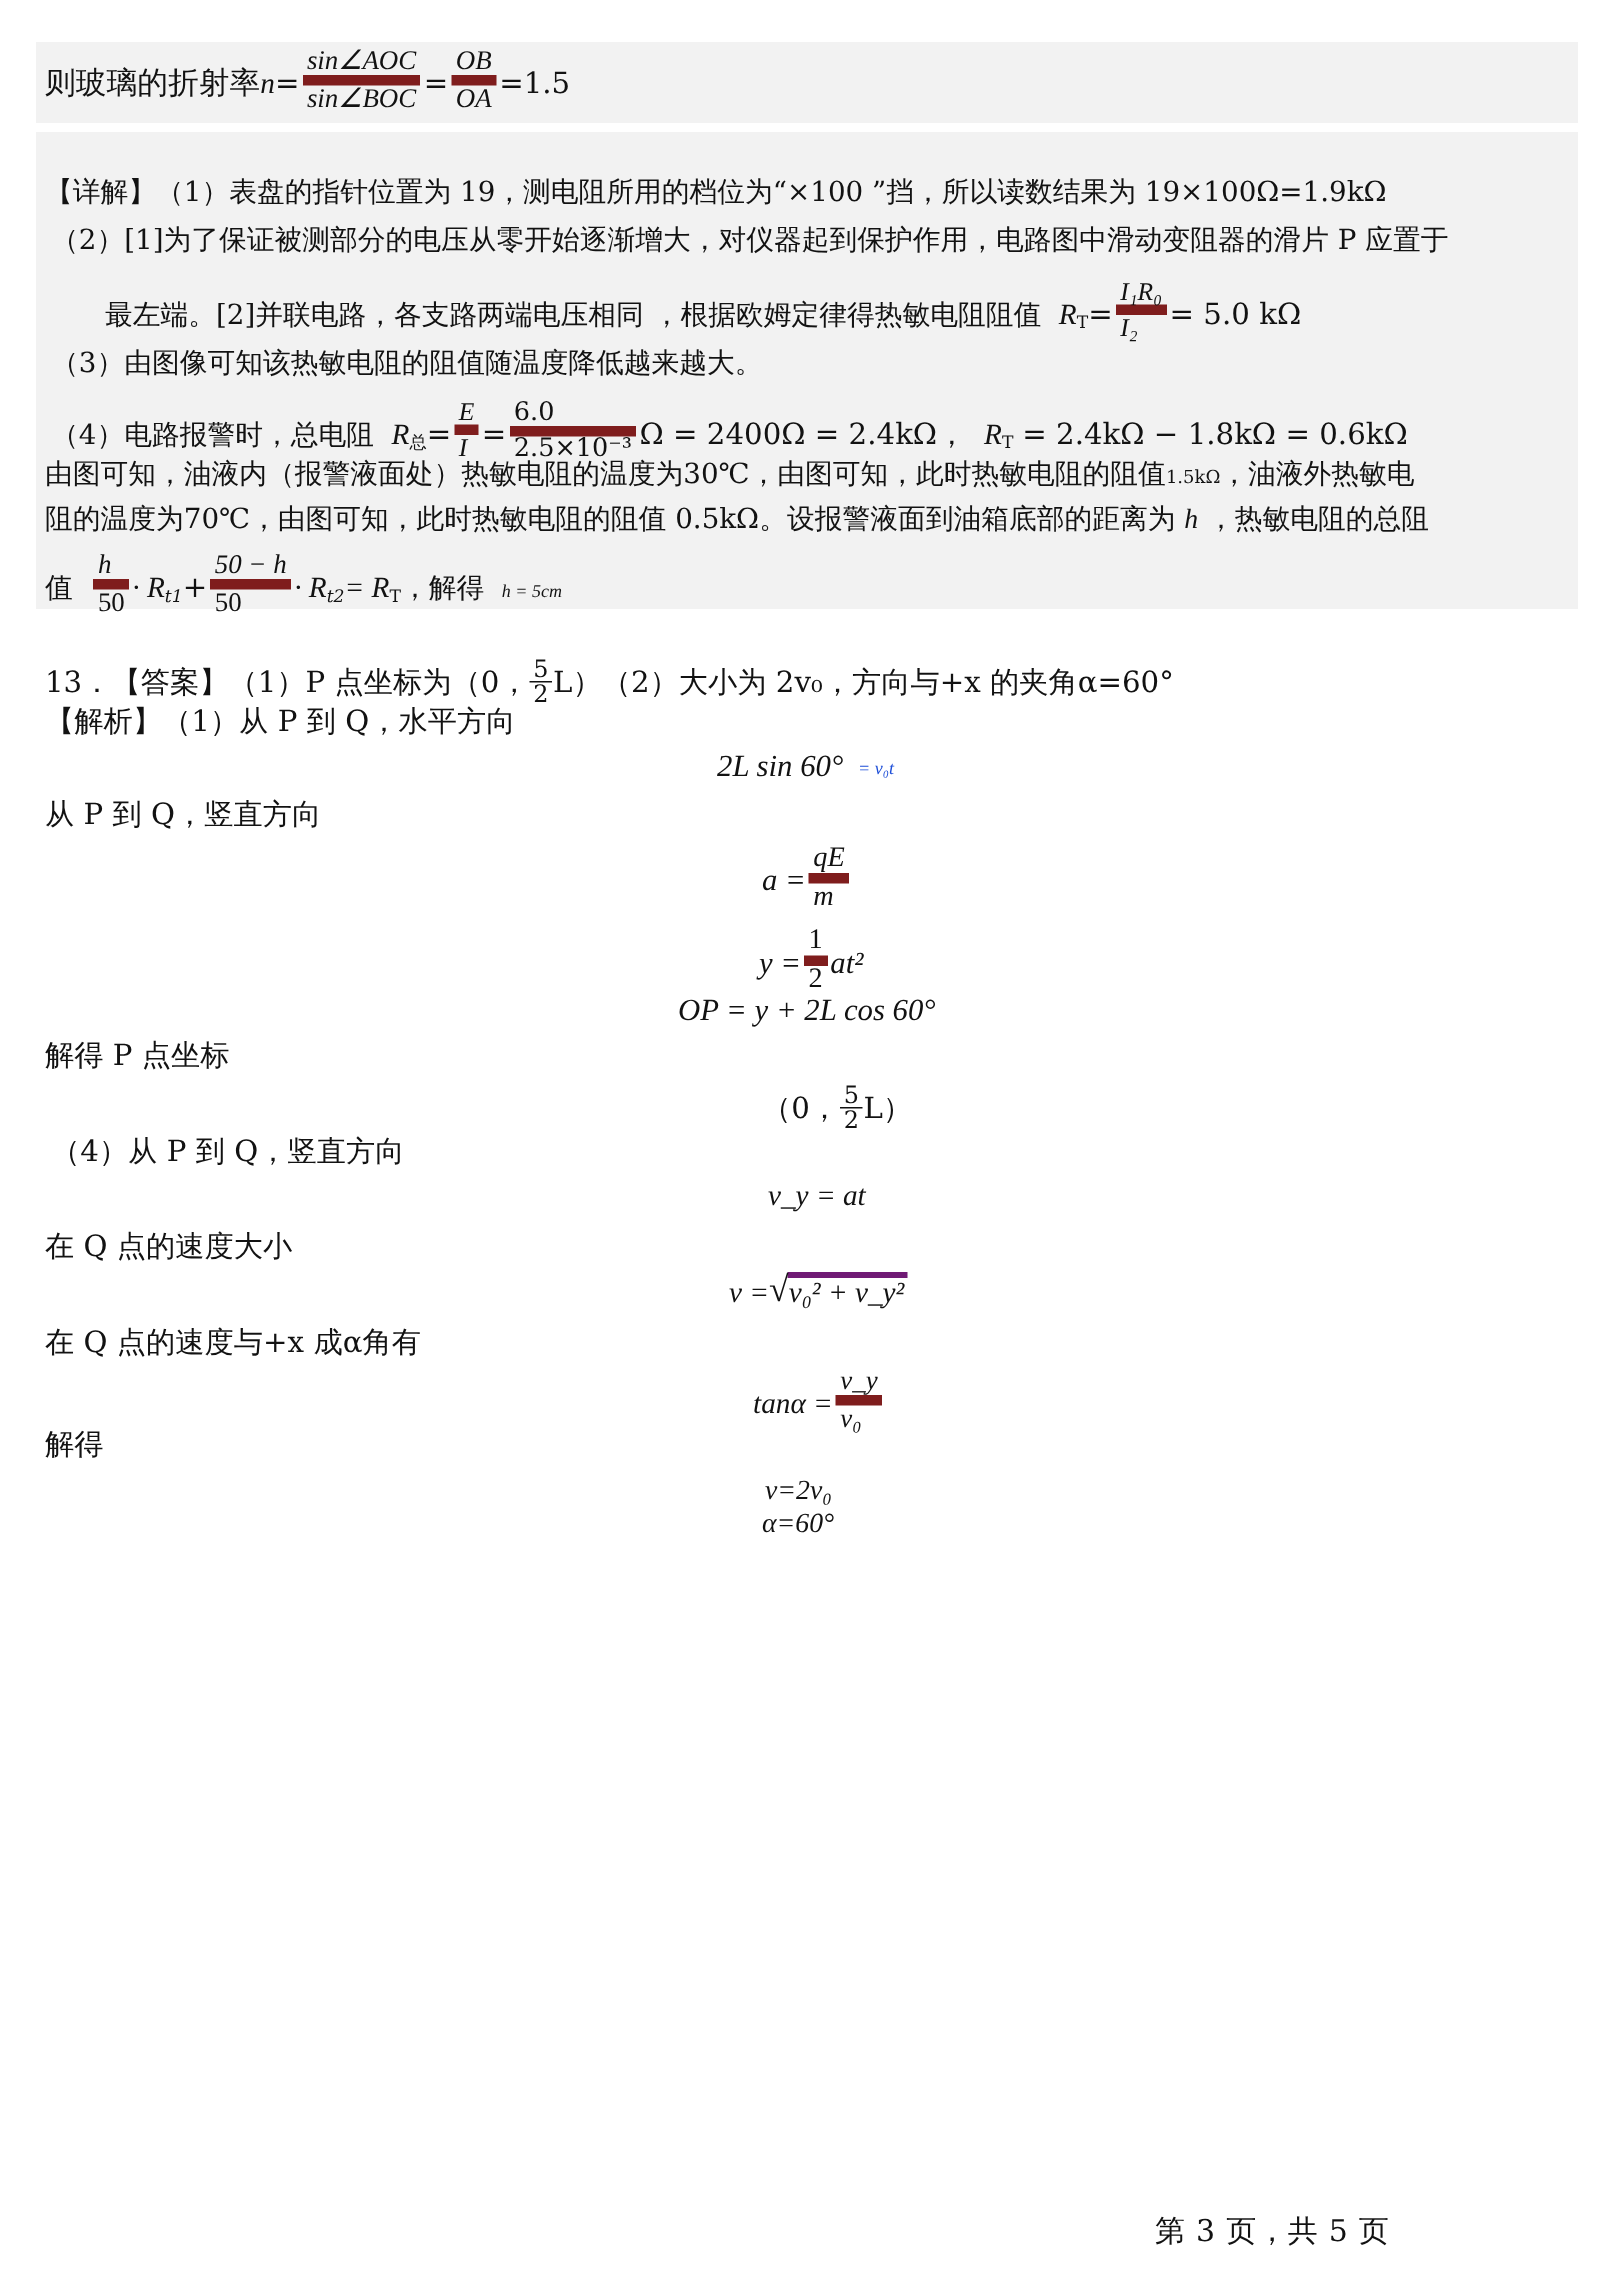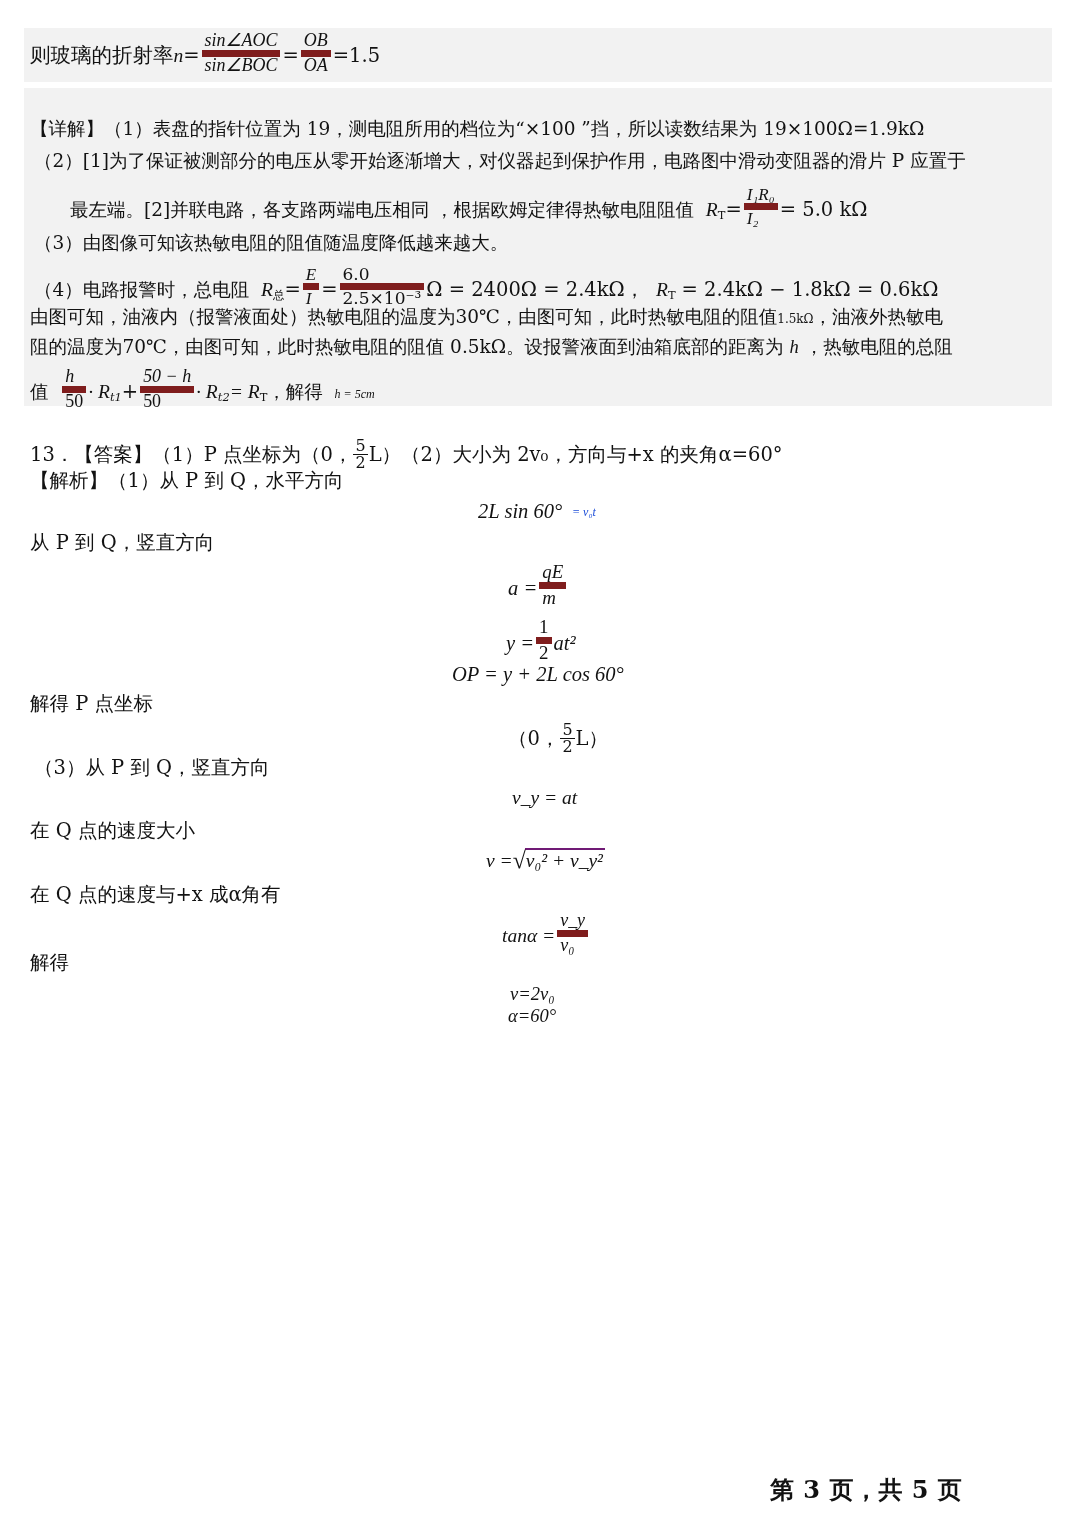--- a/index.html
+++ b/index.html
@@ -78,33 +78,32 @@
   .sqrt { display: inline-block; position: relative; padding-left: 0.62em; }
   .sqrt::before {
     content: "\221A";
     position: absolute;
     left: 0; top: -0.06em;
     font-size: 1.22em;
     font-style: normal;
   }
   .sqrt > .rad {
     display: inline-block;
-    border-top: 2px solid #701a75;
+    border-top: 4px solid #701a75;
     padding: 0 2px 0 1px;
   }
 
   .faded { color: #1d4ed8; }
 
   .footer {
     position: absolute;
     left: 770px;
     top: 1474px;
-    font-size: 24px;
+    font-size: 20px;
     letter-spacing: 0.5px;
-    font-weight: bold;
   }
 </style>
 </head>
 <body>
 
 <div class="page">
 
   <div class="shade" id="shade-top"></div>
   <div class="shade" id="shade-main"></div>
 
@@ -180,21 +179,21 @@
 
     <div class="line t19 cjk" style="left:30px; top:693px;">
       <span>解得 P 点坐标</span>
     </div>
 
     <div class="line t19 cjk" style="left:508px; top:722px;">
       <span>（0，</span><span class="frac-sm mr"><span class="num">5</span><span class="den">2</span></span><span>L）</span>
     </div>
 
     <div class="line t19 cjk" style="left:34px; top:757px;">
-      <span>（3）从 P 到 Q，竖直方向</span>
+      <span>（4）从 P 到 Q，竖直方向</span>
     </div>
 
     <div class="line t19 mi" style="left:512px; top:787px;">
       <span>v_y = at</span>
     </div>
 
     <div class="line t19 cjk" style="left:30px; top:820px;">
       <span>在 Q 点的速度大小</span>
     </div>
 

